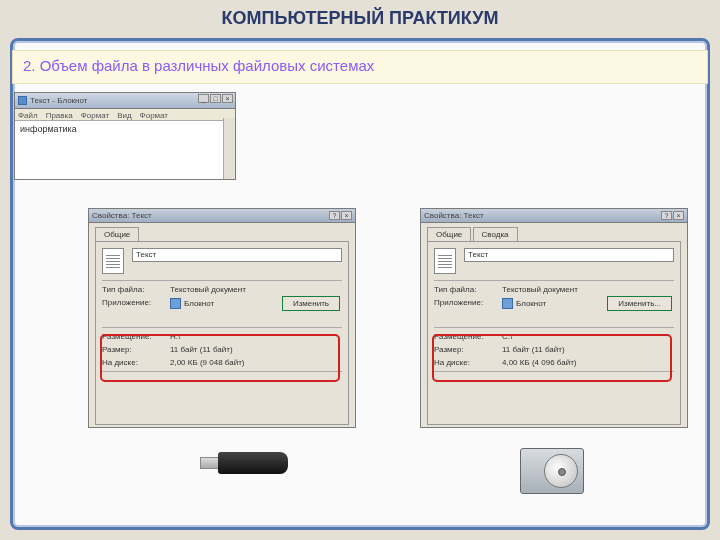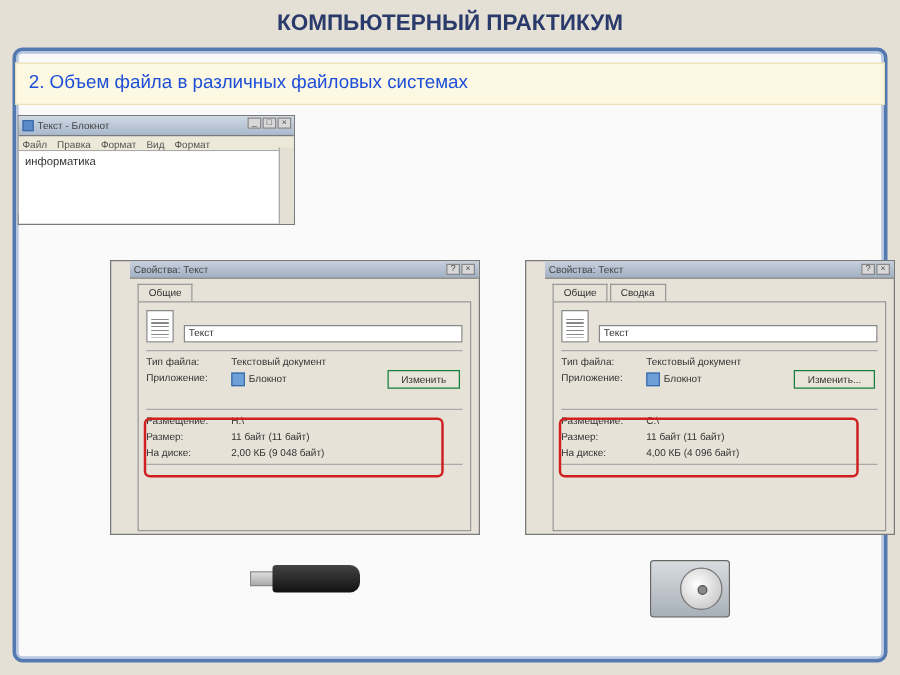--- a/index.html
+++ b/index.html
@@ -27,21 +27,21 @@
     color: #2a3a6a;
   }
   .section-bar {
     position: absolute;
     top: 50px; left: 12px; right: 12px;
     height: 34px;
     background: #fdf8e2;
     border: 1px solid #e8e0b8;
     padding: 6px 10px;
     font-size: 15px;
-    color: #1d4ed8;
+    color: #8b5cf6;
   }
   
   .notepad {
     position: absolute;
     top: 92px; left: 14px;
     width: 222px; height: 88px;
     border: 1px solid #7a7a7a;
     background: #fff;
     font-family: Tahoma, sans-serif;
     font-size: 8px;
@@ -89,27 +89,26 @@
     position: relative;
   }
   .np-scroll {
     position: absolute; right: 0; top: 25px; bottom: 0;
     width: 12px; background: #e4e0d4;
     border-left: 1px solid #aaa;
   }
   
   .props {
     position: absolute;
-    width: 296px;
+    width: 268px;
     background: #e6e2d8;
     border: 1px solid #7a7a7a;
     font-family: Tahoma, sans-serif;
     font-size: 8px;
     color: #333;
-    padding-left: 15px;
   }
   .props.left { top: 208px; left: 88px; height: 220px; }
   .props.right { top: 208px; left: 420px; height: 220px; }
   .props-title {
     background: linear-gradient(#c8d0dc, #a0b0c4);
     border-bottom: 1px solid #7a7a7a;
     height: 14px;
     display: flex; align-items: center; justify-content: space-between;
     padding: 0 3px;
     color: #444;
@@ -128,21 +127,21 @@
   }
   .props-body {
     border: 1px solid #999;
     margin: 0 6px 6px 6px;
     background: #e6e2d8;
     padding: 6px;
     height: 184px;
     position: relative;
   }
   .file-row {
-    display: flex; align-items: flex-end; gap: 8px;
+    display: flex; align-items: flex-start; gap: 8px;
     margin-bottom: 6px;
   }
   .file-icon {
     width: 22px; height: 26px;
     background: #fff;
     border: 1px solid #888;
     position: relative;
   }
   .file-icon::before {
     content: ""; position: absolute;

